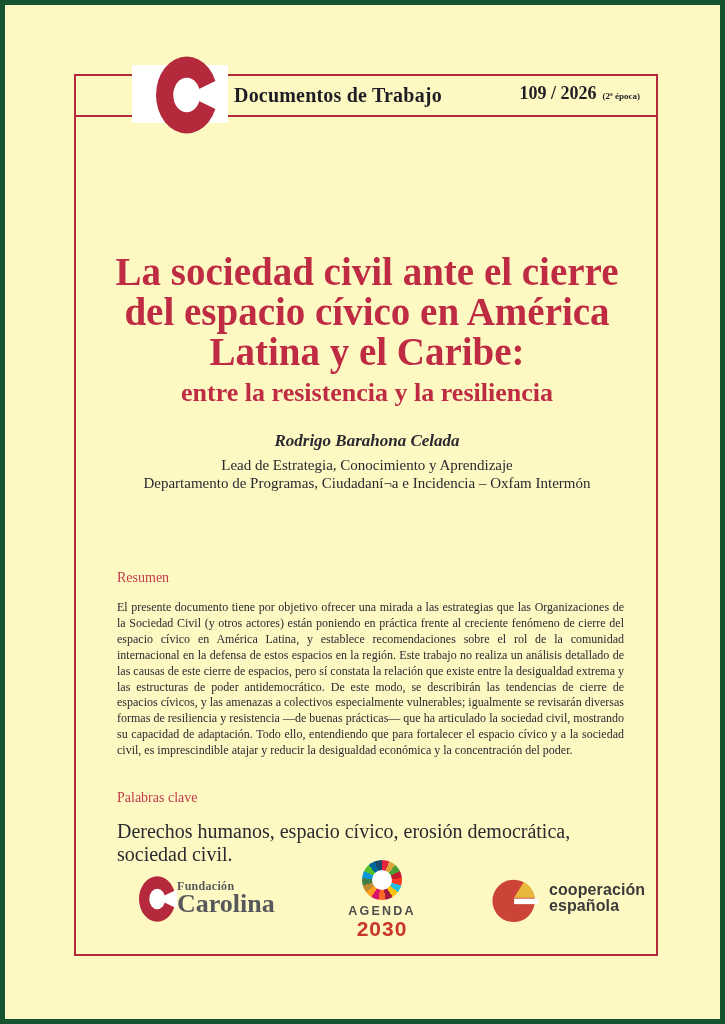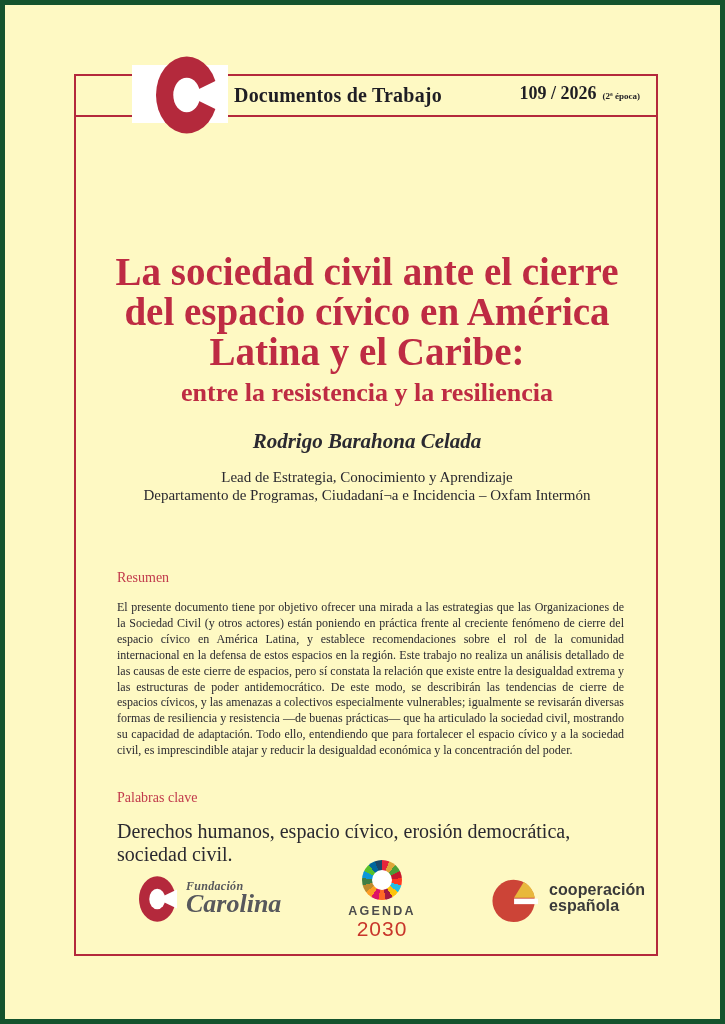--- a/index.html
+++ b/index.html
@@ -30,50 +30,50 @@
   .issue{font-size:18px;font-weight:700;color:var(--text-dark);}
   .epoch{font-size:9px;font-weight:700;color:var(--text-dark);}
   
   .title{position:absolute;left:87px;top:247px;width:550px;text-align:center;
     color:var(--title-red);font-weight:700;z-index:2;}
   .t-line{font-size:39px;line-height:40px;white-space:nowrap;}
   .t-sub{font-size:26px;line-height:37px;white-space:nowrap;padding-top:2px;}
   
   .author{position:absolute;left:87px;top:424px;width:550px;text-align:center;
     color:var(--text-body);z-index:2;}
-  .a-name{font-size:21px;font-weight:700;font-style:italic;line-height:24px;
-    margin-bottom:16px;}
+  .a-name{font-size:17px;font-weight:700;font-style:italic;line-height:24px;
+    margin-bottom:4px;}
   .a-role,.a-aff{font-size:15px;line-height:17.5px;}
   
   .sec{position:absolute;left:112px;font-size:14px;font-weight:400;
     color:var(--heading-red);z-index:2;}
   .sec.resumen{top:565px;}
   .sec.palabras{top:785px;}
   .abstract{position:absolute;left:112px;top:595px;width:507px;
     font-size:12px;line-height:15.9px;text-align:justify;color:var(--text-body);z-index:2;}
   .keywords{position:absolute;left:112px;top:815px;width:507px;
     font-size:20px;color:var(--text-body);z-index:2;}
   
   .fc-logo{position:absolute;left:134px;top:870px;display:flex;z-index:2;}
   .fc-logo svg{width:38px;height:48px;}
-  .fc-text{margin-left:9px;padding-top:5px;color:var(--carolina-gray);font-style:italic;}
+  .fc-text{padding-top:5px;color:var(--carolina-gray);}
   .fc-small{font-size:12px;font-weight:700;line-height:12px;letter-spacing:.3px;}
   .fc-big{font-size:26px;font-weight:700;line-height:24px;}
   .agenda{position:absolute;left:338px;top:855px;width:78px;text-align:center;z-index:2;
     font-family:"Liberation Sans","DejaVu Sans",sans-serif;}
   .wheel{width:40px;height:40px;border-radius:50%;margin:0 auto;position:relative;
     background:conic-gradient(#e5243b 0 6%,#dda63a 0 12%,#4c9f38 0 18%,#c5192d 0 24%,
       #ff3a21 0 29%,#26bde2 0 35%,#fcc30b 0 41%,#a21942 0 47%,#fd6925 0 53%,
       #dd1367 0 59%,#fd9d24 0 65%,#bf8b2e 0 71%,#3f7e44 0 76%,#0a97d9 0 82%,
       #56c02b 0 88%,#00689d 0 94%,#19486a 0 100%);}
   .wheel-hole{position:absolute;left:10px;top:10px;width:20px;height:20px;
     border-radius:50%;background:#fff;}
   .agenda-word{margin-top:5px;font-size:12.5px;font-weight:700;letter-spacing:2.2px;
     color:var(--agenda-gray);line-height:13px;}
-  .agenda-year{font-size:21px;font-weight:400;letter-spacing:1px;
+  .agenda-year{font-size:21px;font-weight:700;letter-spacing:1px;
     color:var(--agenda-red);line-height:21px;}
   .coop{position:absolute;left:487px;top:872px;display:flex;gap:11px;z-index:2;
     font-family:"Liberation Sans","DejaVu Sans",sans-serif;}
   .coop svg{width:46px;height:46px;}
   .coop-text{padding-top:5px;font-size:16px;font-weight:700;line-height:16px;
     color:#3a3a3a;letter-spacing:.1px;}
 </style>
 </head>
 <body>
 

